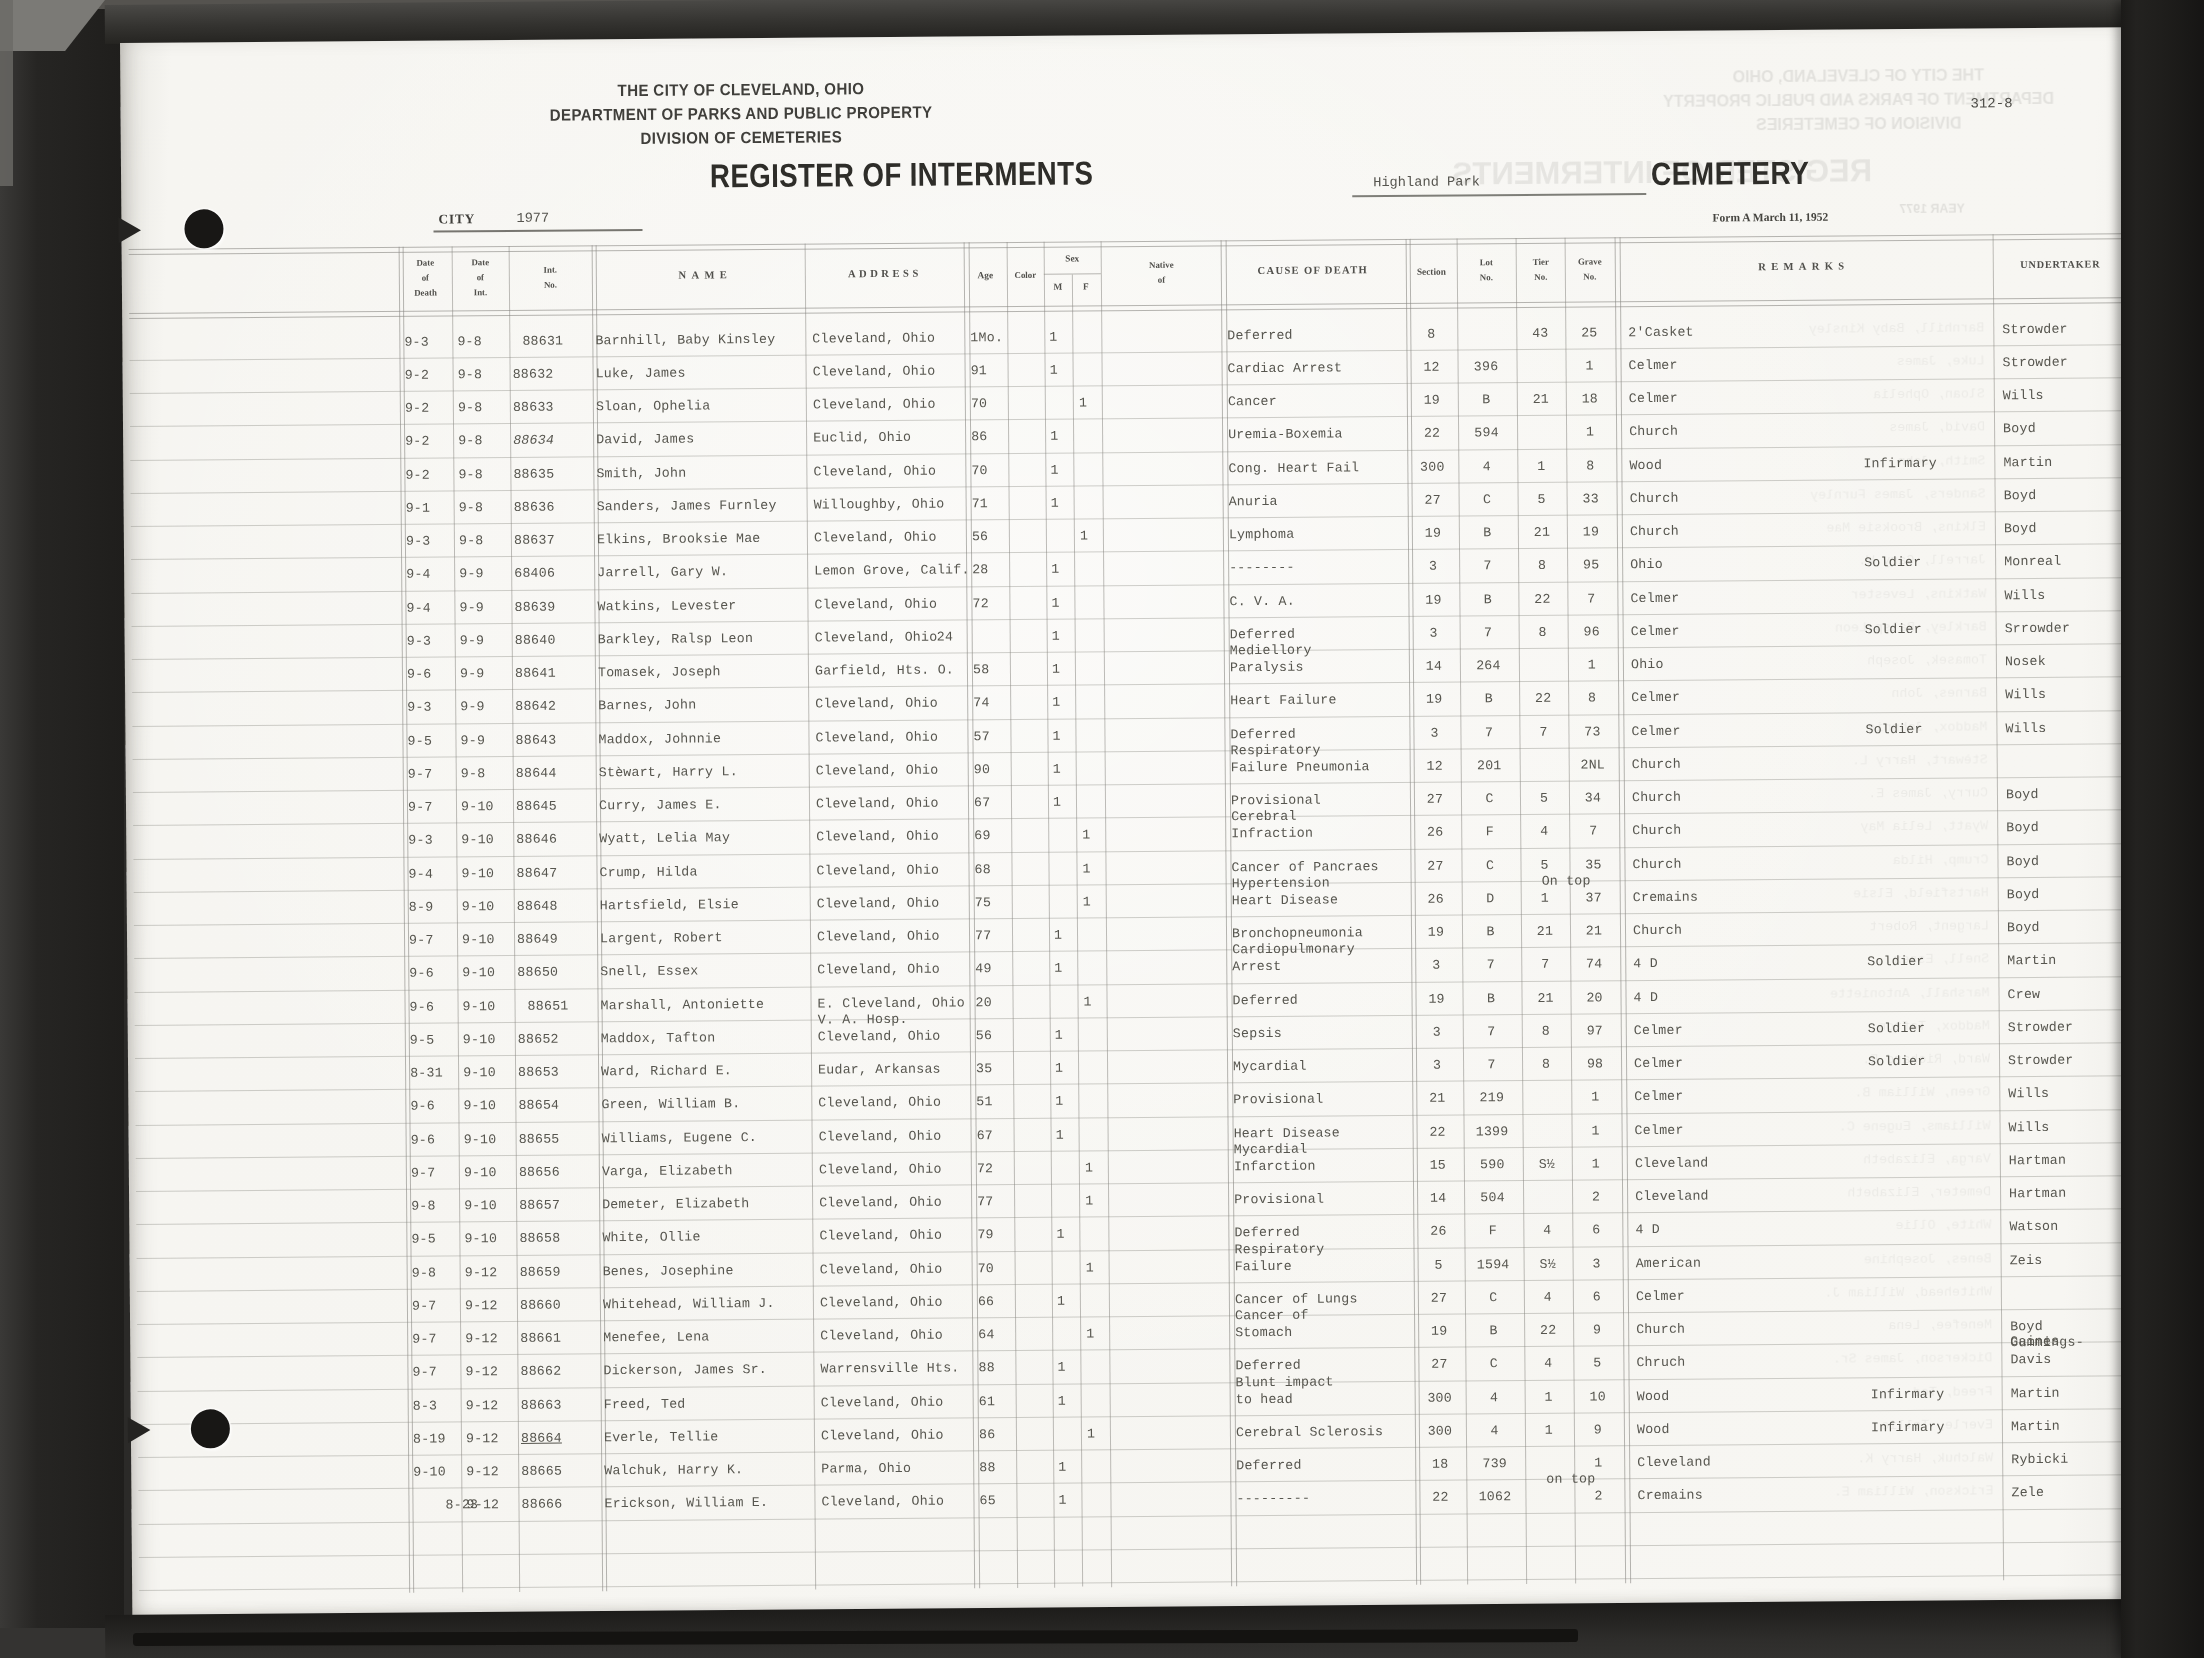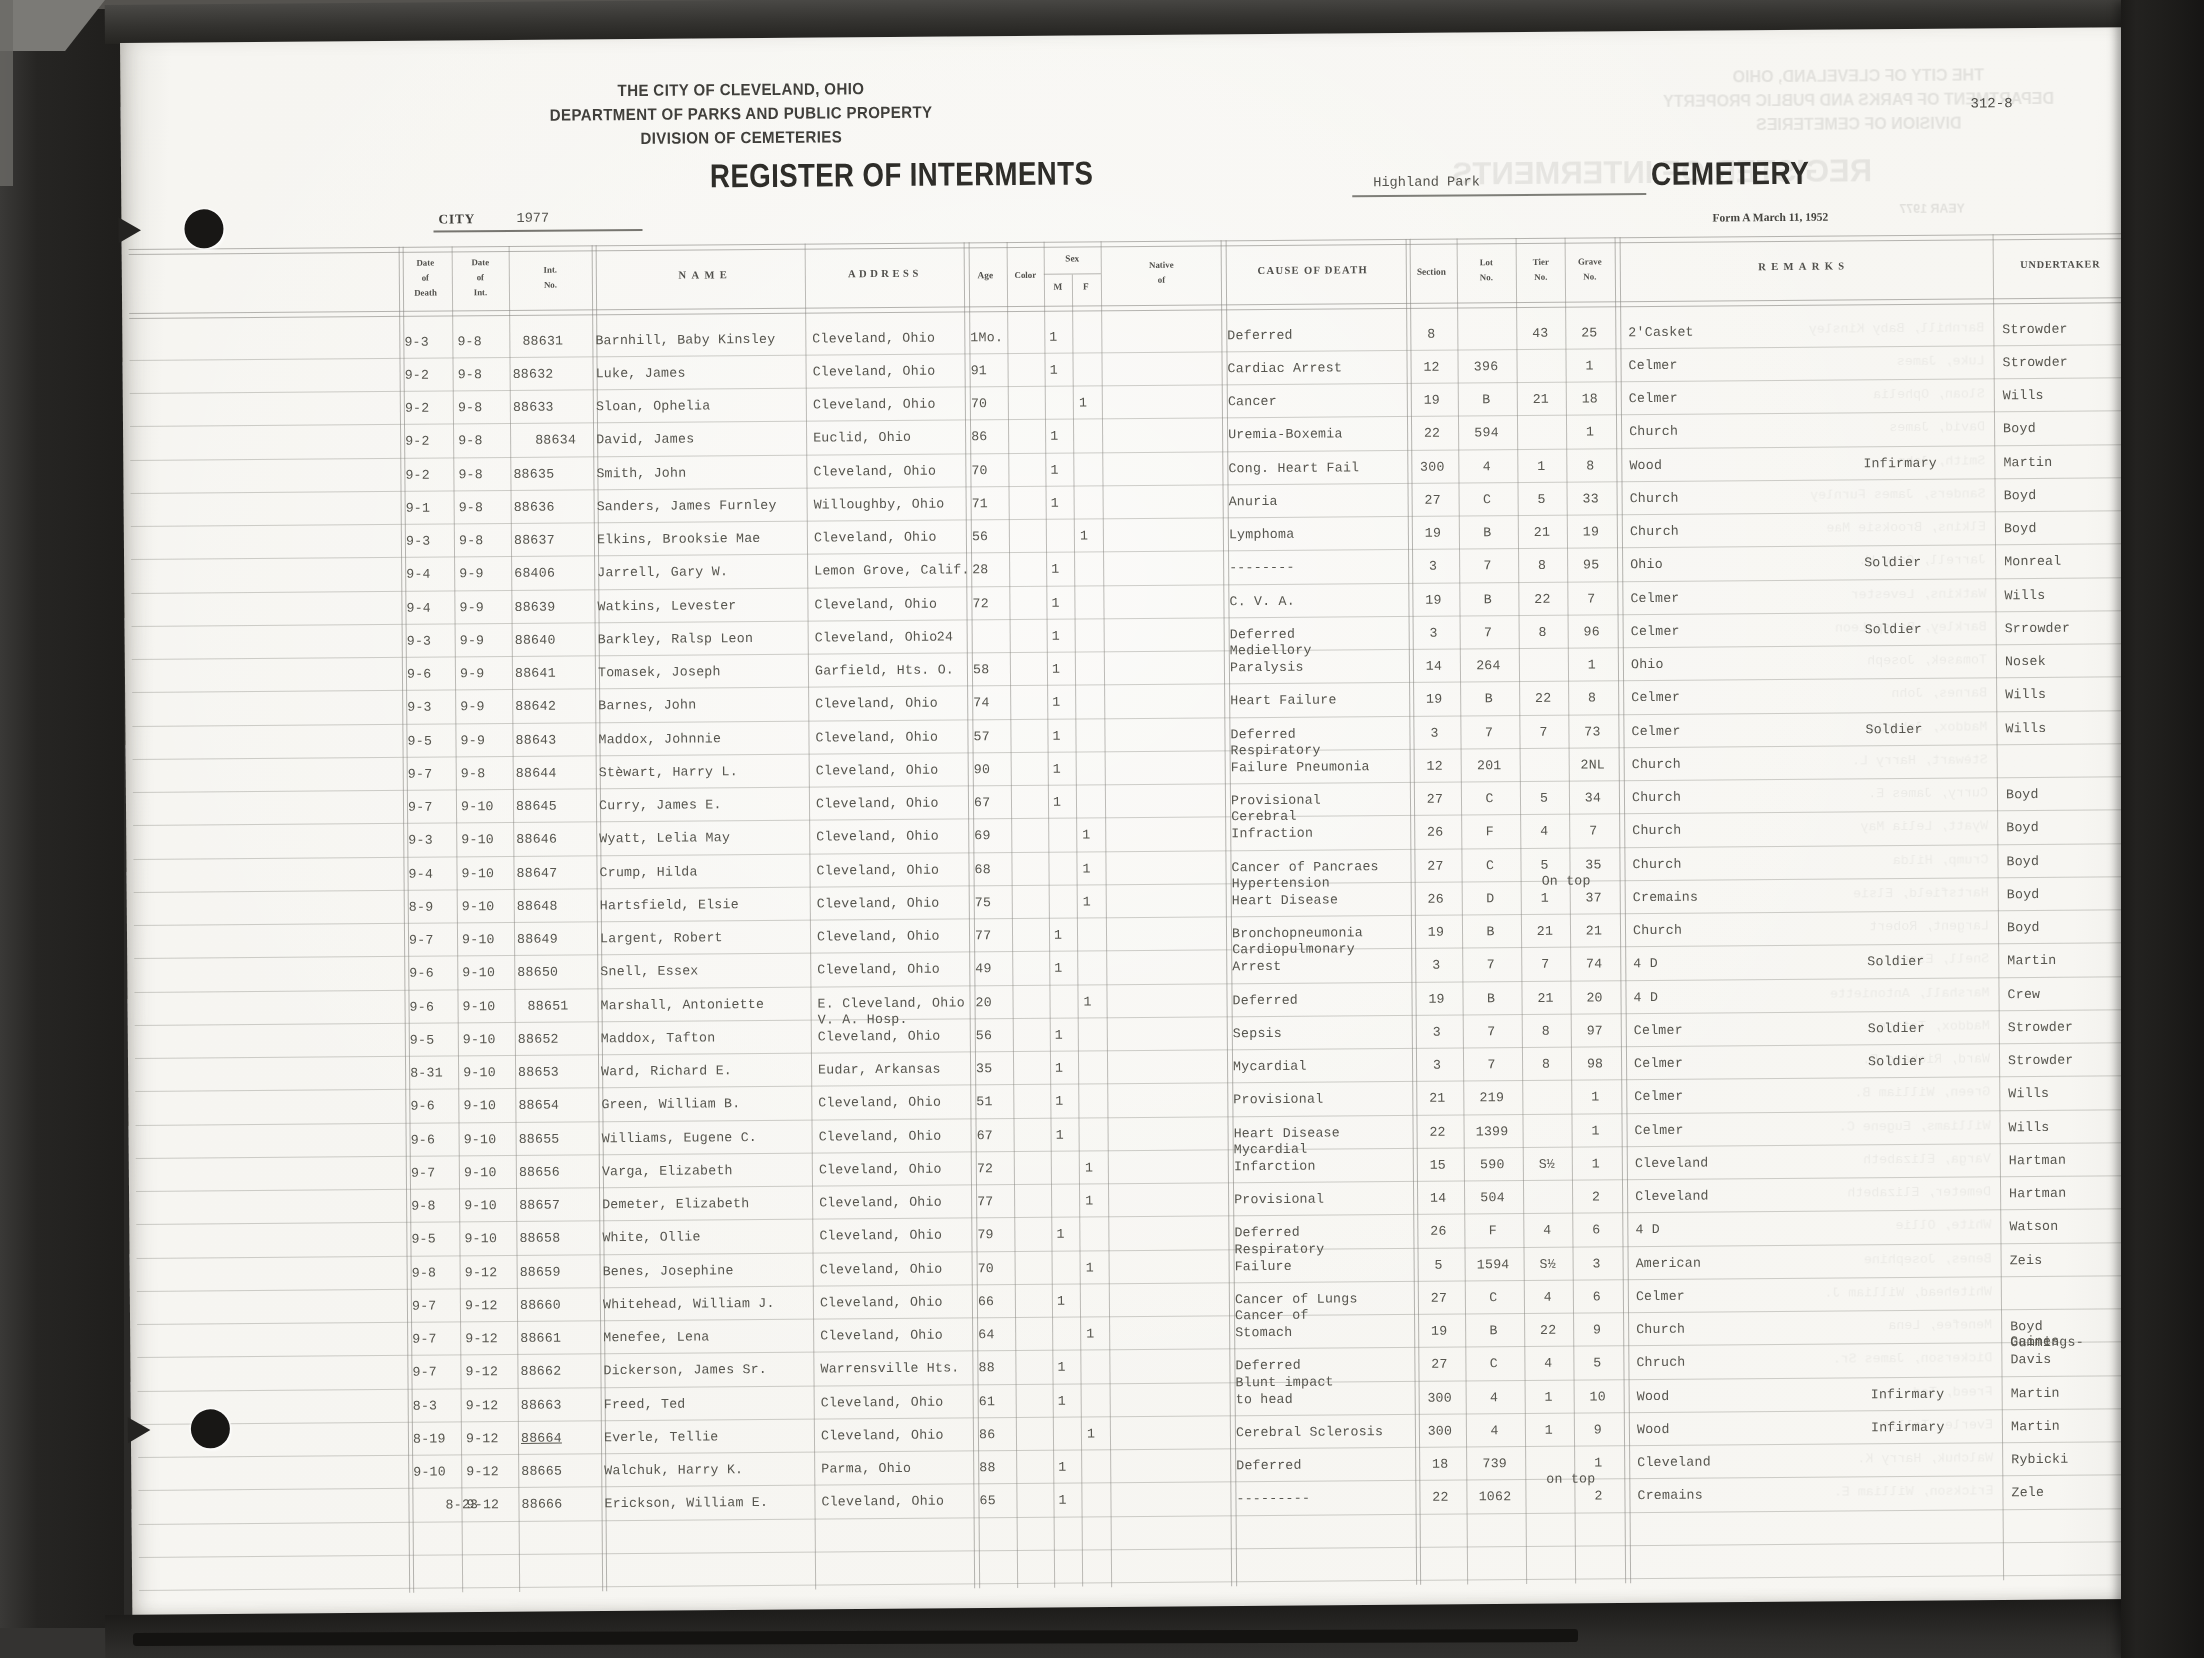--- a/index.html
+++ b/index.html
@@ -246,21 +246,21 @@
           <div class="cell c" style="left: 1337px; width: 53px;">B</div>
           <div class="cell c" style="left: 1396px; width: 44px;">21</div>
           <div class="cell c" style="left: 1445px; width: 44px;">18</div>
           <div class="cell" style="left: 1506px; width: 241px;">Celmer</div>
           <div class="cell" style="left: 1880px; width: 124px;">Wills</div>
           <div class="ghost" style="left: 1498px; width: 364px; top: 8px; font-family: &quot;Liberation Mono&quot;, monospace; font-size: 13.3px; opacity: 0.07;">Sloan, Ophelia</div>
         </div>
         <div class="row" style="top: 383px;">
           <div class="cell" style="left: 282px; width: 44px;">9-2</div>
           <div class="cell" style="left: 335px; width: 48px;">9-8</div>
-          <div class="cell" style="left: 412px; width: 76px;">88634</div>
+          <div class="cell" style="left: 390px; width: 76px; font-style: italic;">88634</div>
           <div class="cell" style="left: 473px; width: 215px;">David, James</div>
           <div class="cell" style="left: 690px; width: 156px;">Euclid, Ohio</div>
           <div class="cell" style="left: 848px; width: 41px;">86</div>
           <div class="cell" style="left: 927px; width: 23px;">1</div>
           <div class="cell" style="left: 1105px; width: 177px;">Uremia-Boxemia</div>
           <div class="cell c" style="left: 1287px; width: 44px;">22</div>
           <div class="cell c" style="left: 1337px; width: 53px;">594</div>
           <div class="cell c" style="left: 1445px; width: 44px;">1</div>
           <div class="cell" style="left: 1506px; width: 241px;">Church</div>
           <div class="cell" style="left: 1880px; width: 124px;">Boyd</div>

